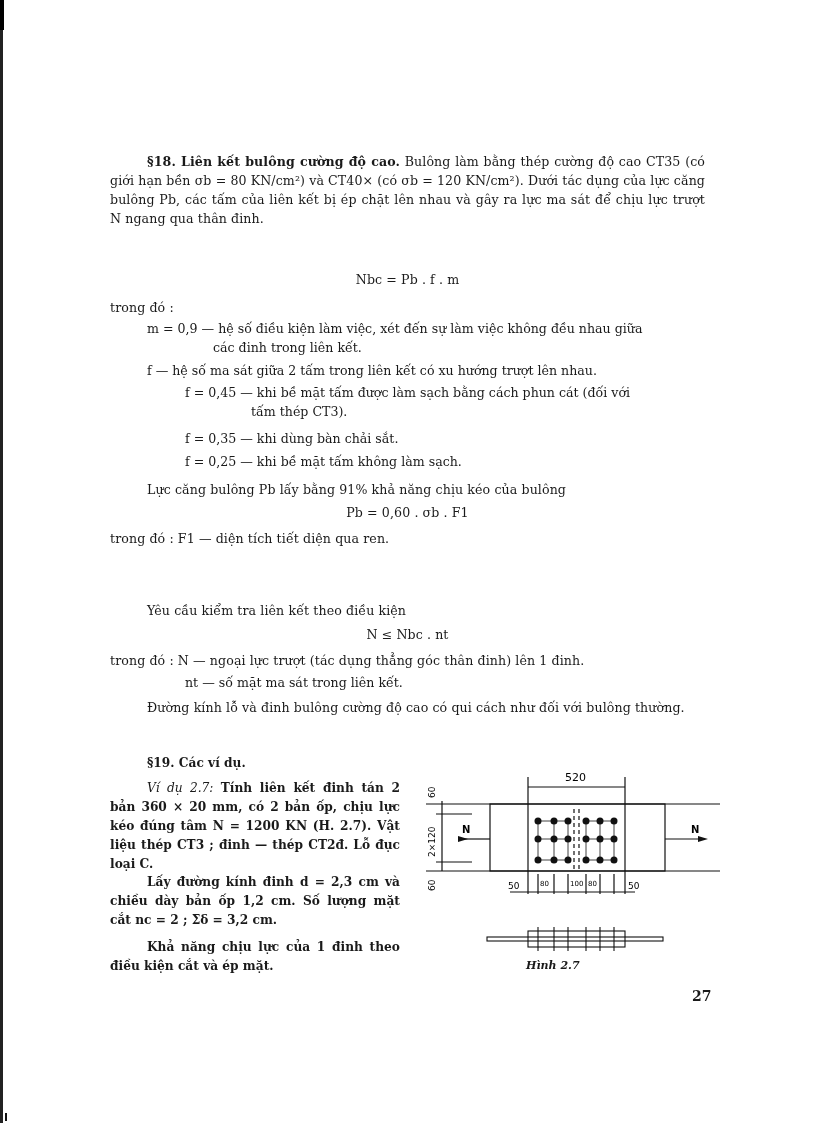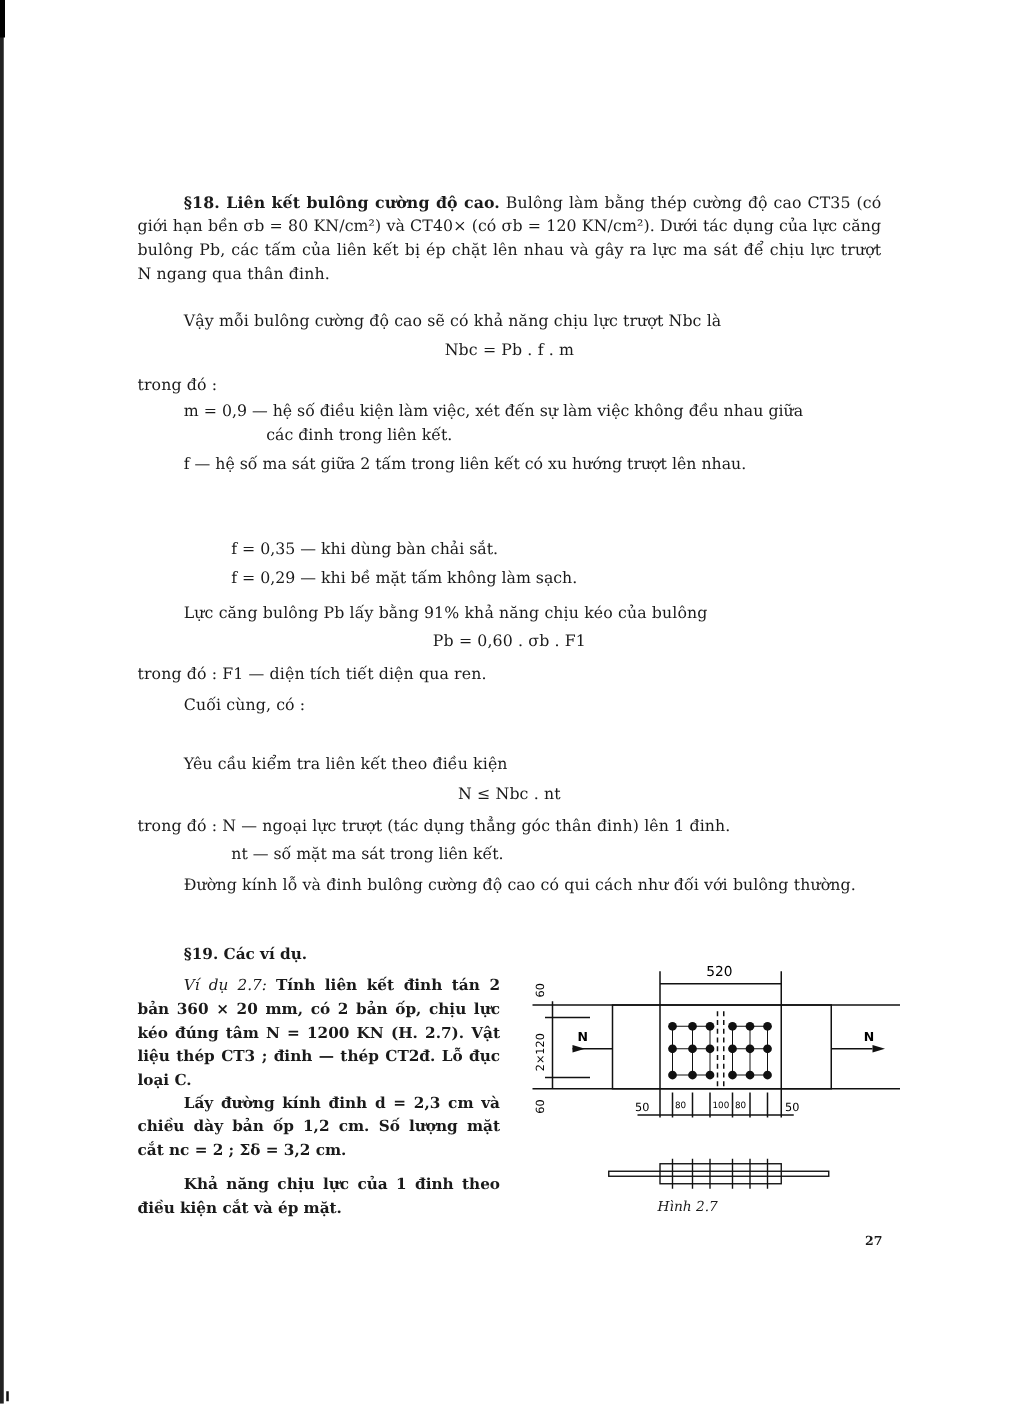--- a/index.html
+++ b/index.html
@@ -15,55 +15,57 @@
     position: absolute; left: 110px; width: 595px; font-size: 12.6px; line-height: 19px;
     text-align: justify; letter-spacing: 0.1px;
   }
   .p.indent { text-indent: 37px; }
   .b { font-weight: bold; }
   .i { font-style: italic; }
   .center { text-align: center; text-indent: 0; }
   .dlist { position: absolute; font-size: 12.6px; line-height: 19px; }
   .col { position: absolute; left: 110px; width: 290px; font-size: 12.2px; line-height: 19px; text-align: justify; }
   .fig { position: absolute; left: 420px; top: 716px; width: 300px; height: 200px; }
-  .caption { position: absolute; left: 526px; top: 916px; font-size: 11px; font-style: italic; font-weight: normal; }
-  .pagenum { position: absolute; left: 692px; top: 945px; font-size: 10px; font-weight: bold; }
+  .caption { position: absolute; left: 526px; top: 916px; font-size: 11px; font-style: italic; font-weight: bold; }
+  .pagenum { position: absolute; left: 692px; top: 945px; font-size: 14px; font-weight: bold; }
 </style>
 </head>
 <body>
 
 <div class="scan-border"></div>
 <div class="scan-border top"></div>
 <div class="scan-mark"></div>
 
 <div class="page">
 
   <div class="p indent" style="top:109px;">
     <span class="b">§18. Liên kết bulông cường độ cao.</span>
     <span>Bulông làm bằng thép cường độ cao CT35 (có giới hạn bền σb = 80 KN/cm²) và CT40× (có σb = 120 KN/cm²). Dưới tác dụng của lực căng bulông Pb, các tấm của liên kết bị ép chặt lên nhau và gây ra lực ma sát để chịu lực trượt N ngang qua thân đinh.</span>
   </div>
 
-  <div class="p indent" style="top:204px;">Vậy mỗi bulông cường độ cao sẽ có khả năng chịu lực trượt Nbc là</div>
   <div class="p center" style="top:227px;">Nbc = Pb . f . m</div>
 
   <div class="p" style="top:255px;">trong đó :</div>
   <div class="dlist" style="left:147px; top:276px; width:558px;">
     <div>m = 0,9 — hệ số điều kiện làm việc, xét đến sự làm việc không đều nhau giữa</div>
     <div style="padding-left:66px;">các đinh trong liên kết.</div>
   </div>
 
   <div class="dlist" style="left:147px; top:318px; width:558px;">f — hệ số ma sát giữa 2 tấm trong liên kết có xu hướng trượt lên nhau.</div>
 
+  <div class="dlist" style="left:185px; top:340px; width:520px;">
+    <div>f = 0,45 — khi bề mặt tấm được làm sạch bằng cách phun cát (đối với</div>
+    <div style="padding-left:66px;">tấm thép CT3).</div>
+  </div>
   <div class="dlist" style="left:185px; top:386px; width:520px;">f = 0,35 — khi dùng bàn chải sắt.</div>
-  <div class="dlist" style="left:185px; top:409px; width:520px;">f = 0,29 — khi bề mặt tấm không làm sạch.</div>
+  <div class="dlist" style="left:185px; top:409px; width:520px;">f = 0,25 — khi bề mặt tấm không làm sạch.</div>
 
   <div class="p indent" style="top:437px;">Lực căng bulông Pb lấy bằng 91% khả năng chịu kéo của bulông</div>
   <div class="p center" style="top:460px;">Pb = 0,60 . σb . F1</div>
   <div class="p" style="top:486px;">trong đó : F1 — diện tích tiết diện qua ren.</div>
-  <div class="p indent" style="top:511px;">Cuối cùng, có :</div>
 
   <div class="p indent" style="top:558px;">Yêu cầu kiểm tra liên kết theo điều kiện</div>
   <div class="p center" style="top:582px;">N ≤ Nbc . nt</div>
   <div class="p" style="top:608px;">trong đó : N — ngoại lực trượt (tác dụng thẳng góc thân đinh) lên 1 đinh.</div>
   <div class="dlist" style="left:185px; top:630px; width:520px;">nt — số mặt ma sát trong liên kết.</div>
   <div class="p indent" style="top:655px;">Đường kính lỗ và đinh bulông cường độ cao có qui cách như đối với bulông thường.</div>
 
   <div class="col b" style="top:711px; text-indent:37px;">§19. Các ví dụ.</div>
   <div class="col" style="top:736px; text-indent:37px;">
     <span class="i">Ví dụ 2.7:</span>

